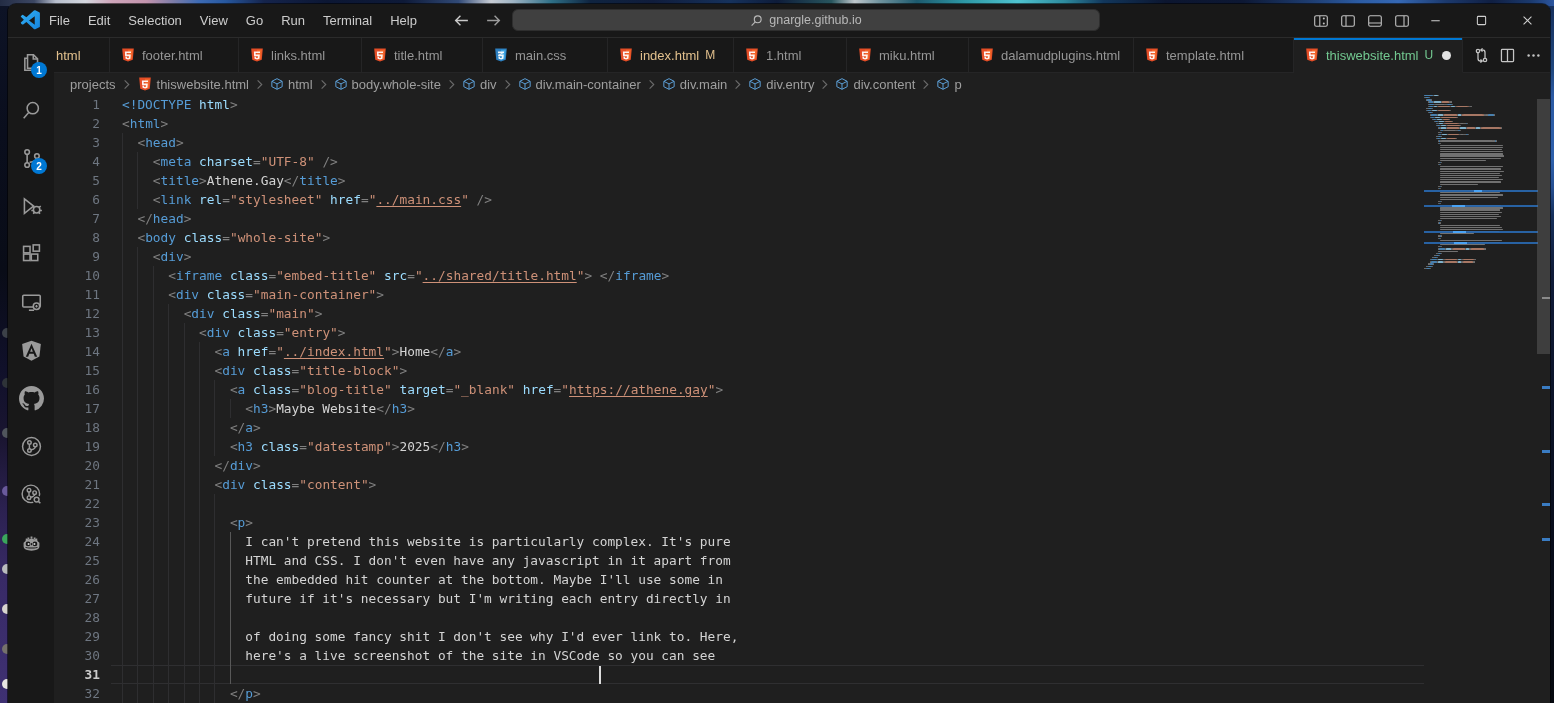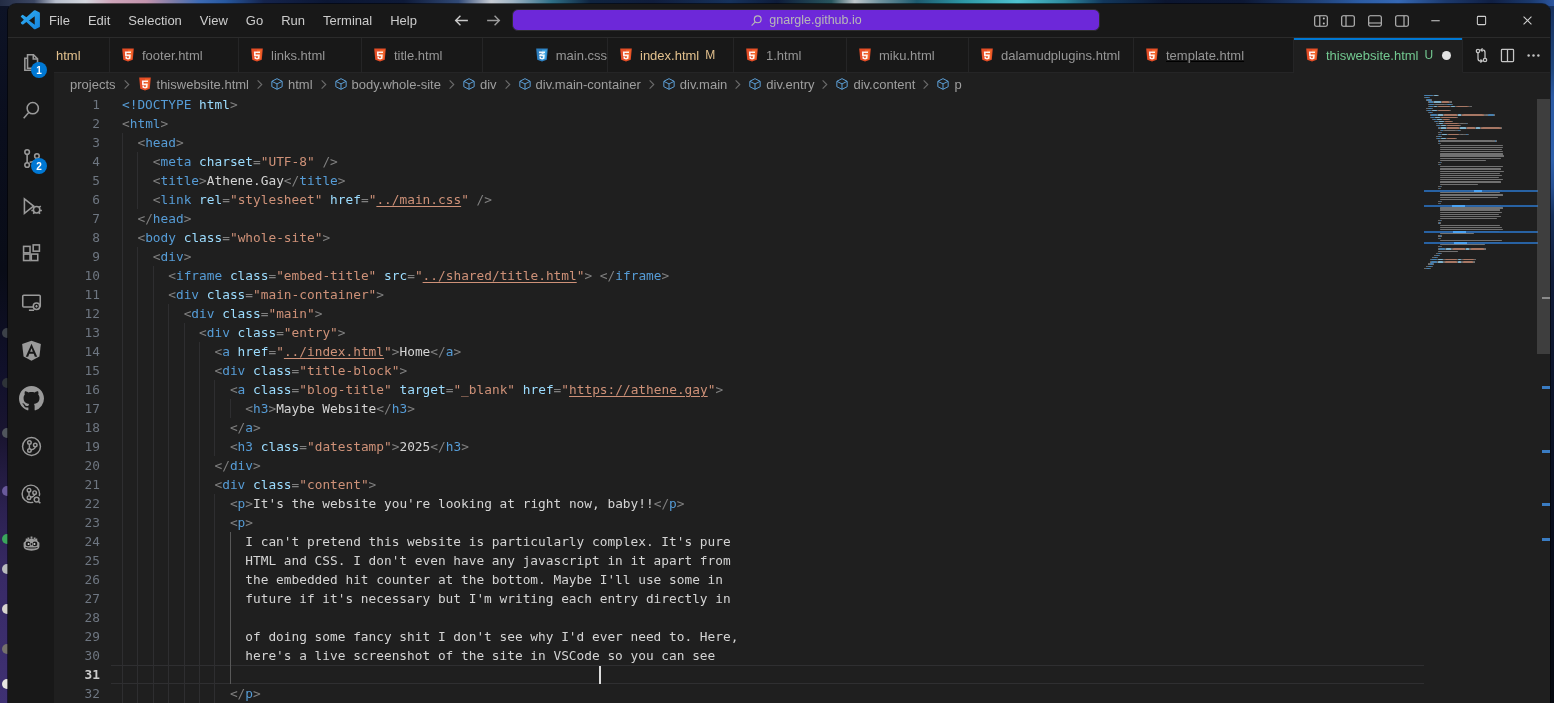--- a/index.html
+++ b/index.html
@@ -14,21 +14,21 @@
 background:linear-gradient(180deg,#16305e 0%,#20477e 9%,#2b5aa4 13%,#2e60ac 22%,#264f92 26%,#16305c 30%,#101c3a 38%,#0c142a 55%,#080d1c 75%,#05080f 100%)}
 
 #win{position:absolute;left:8px;top:4px;width:1542px;height:699px;background:#1f1f1f;border-radius:8px 8px 0 0;overflow:hidden;box-shadow:0 0 0 1px rgba(0,0,0,.55)}
 
 #titlebar{position:absolute;top:0;left:0;right:0;height:33px;background:#181818;border-bottom:1px solid #2b2b2b}
 #vscode-logo{position:absolute;left:11px;top:6px;width:21px;height:21px}
 #menubar{position:absolute;left:32px;top:0;height:33px;display:flex;align-items:center}
 .menu-item{padding:0 9px;font-size:13px;color:#cccccc;line-height:33px;border-radius:5px}
 #nav-arrows{position:absolute;left:442px;top:0;height:33px;display:flex;align-items:center;gap:10px}
 .nav-btn{width:22px;height:22px;display:flex;align-items:center;justify-content:center}
-#cmd-center{position:absolute;left:504px;top:5px;width:588px;height:22px;background:#6d28d9;border:1px solid #2e2e2e;border-radius:6px;display:flex;align-items:center;justify-content:center;gap:6px;box-sizing:border-box}
+#cmd-center{position:absolute;left:504px;top:5px;width:588px;height:22px;background:#404040;border:1px solid #2e2e2e;border-radius:6px;display:flex;align-items:center;justify-content:center;gap:6px;box-sizing:border-box}
 #cmd-center .txt{font-size:12.5px;color:#b8b8b8}
 #layout-icons{position:absolute;left:1305px;top:0;height:33px;display:flex;align-items:center;gap:11px}
 .lay-ic{width:16px;height:16px}
 #win-controls{position:absolute;right:0;top:0;height:33px;display:flex}
 .wc{width:46px;height:33px;display:flex;align-items:center;justify-content:center;color:#d0d0d0}
 
 #activitybar{position:absolute;top:34px;left:0;width:46px;bottom:0;background:#181818}
 .act-item{position:absolute;left:0;width:46px;height:48px;display:flex;align-items:center;justify-content:center}
 .act-badge{position:absolute;right:7px;bottom:8px;min-width:16px;height:16px;border-radius:9px;background:#0078d4;color:#fff;font-size:10px;font-weight:bold;display:flex;align-items:center;justify-content:center}
 
@@ -324,21 +324,21 @@
       <div class="tab" style="width: 121px;">
         <span class="ticon">
           <svg width="16" height="16" viewBox="0 0 16 16">
             <path d="M2.2 1.4h11.6l-1.05 11.4L8 14.5l-4.75-1.7z" fill="#e44d26"></path>
             <path d="M8 2.7v10.5l3.85-1.35.9-9.15z" fill="#f1662a"></path>
             <path d="M4.9 4.4h6.2l-.14 1.55H6.6l.12 1.65h4.1l-.4 4.1L8 12.6l-2.42-.9-.17-1.9h1.55l.09 1 .95.3.95-.3.13-1.55H5.1z" fill="#fff" fill-opacity=".92"></path>
           </svg>
         </span>
         <span class="label">title.html</span>
       </div>
-      <div class="tab" style="width: 125px; justify-content: flex-end;">
+      <div class="tab" style="width: 125px;">
         <span class="ticon">
           <svg width="16" height="16" viewBox="0 0 16 16">
             <path d="M2.2 1.4h11.6l-1.05 11.4L8 14.5l-4.75-1.7z" fill="#2d7fc0"></path>
             <path d="M8 2.7v10.5l3.85-1.35.9-9.15z" fill="#3ba3e0"></path>
             <path d="M4.9 4.4h6.2l-.14 1.55-3.9 1.65h3.76l-.4 4.1L8 12.6l-2.42-.9-.17-1.9h1.55l.09 1 .95.3.95-.3.13-1.55H5.2l-.1-1.5 3.6-1.55H5z" fill="#fff" fill-opacity=".92"></path>
           </svg>
         </span>
         <span class="label">main.css</span>
       </div>
       <div class="tab git-m" style="width: 126px;">
@@ -375,21 +375,21 @@
       <div class="tab" style="width: 165px;">
         <span class="ticon">
           <svg width="16" height="16" viewBox="0 0 16 16">
             <path d="M2.2 1.4h11.6l-1.05 11.4L8 14.5l-4.75-1.7z" fill="#e44d26"></path>
             <path d="M8 2.7v10.5l3.85-1.35.9-9.15z" fill="#f1662a"></path>
             <path d="M4.9 4.4h6.2l-.14 1.55H6.6l.12 1.65h4.1l-.4 4.1L8 12.6l-2.42-.9-.17-1.9h1.55l.09 1 .95.3.95-.3.13-1.55H5.1z" fill="#fff" fill-opacity=".92"></path>
           </svg>
         </span>
         <span class="label">dalamudplugins.html</span>
       </div>
-      <div class="tab" style="width: 160px; text-decoration: underline;">
+      <div class="tab" style="width: 160px;">
         <span class="ticon">
           <svg width="16" height="16" viewBox="0 0 16 16">
             <path d="M2.2 1.4h11.6l-1.05 11.4L8 14.5l-4.75-1.7z" fill="#e44d26"></path>
             <path d="M8 2.7v10.5l3.85-1.35.9-9.15z" fill="#f1662a"></path>
             <path d="M4.9 4.4h6.2l-.14 1.55H6.6l.12 1.65h4.1l-.4 4.1L8 12.6l-2.42-.9-.17-1.9h1.55l.09 1 .95.3.95-.3.13-1.55H5.1z" fill="#fff" fill-opacity=".92"></path>
           </svg>
         </span>
         <span class="label">template.html</span>
       </div>
       <div class="tab active" style="width: 169px;">
@@ -729,21 +729,20 @@
         </div>
         <div class="line" style="top: 399px;">
           <div class="lnum">22</div>
           <div class="guide" style="left: 68px;"></div>
           <div class="guide" style="left: 83.4004px;"></div>
           <div class="guide" style="left: 98.8008px;"></div>
           <div class="guide" style="left: 114.201px;"></div>
           <div class="guide" style="left: 129.602px;"></div>
           <div class="guide" style="left: 145.002px;"></div>
           <div class="guide" style="left: 160.402px;"></div>
-          <div class="lcode"><span>              </span><span class="tk-p">&lt;</span><span class="tk-t">p</span><span class="tk-p">&gt;</span><span class="tk-d">It's the website you're looking at right now, baby!!</span><span class="tk-p">&lt;/</span><span class="tk-t">p</span><span class="tk-p">&gt;</span></div>
         </div>
         <div class="line" style="top: 418px;">
           <div class="lnum">23</div>
           <div class="guide" style="left: 68px;"></div>
           <div class="guide" style="left: 83.4004px;"></div>
           <div class="guide" style="left: 98.8008px;"></div>
           <div class="guide" style="left: 114.201px;"></div>
           <div class="guide" style="left: 129.602px;"></div>
           <div class="guide" style="left: 145.002px;"></div>
           <div class="guide" style="left: 160.402px;"></div>
@@ -812,21 +811,21 @@
         <div class="line" style="top: 532px;">
           <div class="lnum">29</div>
           <div class="guide" style="left: 68px;"></div>
           <div class="guide" style="left: 83.4004px;"></div>
           <div class="guide" style="left: 98.8008px;"></div>
           <div class="guide" style="left: 114.201px;"></div>
           <div class="guide" style="left: 129.602px;"></div>
           <div class="guide" style="left: 145.002px;"></div>
           <div class="guide" style="left: 160.402px;"></div>
           <div class="guide on" style="left: 175.803px;"></div>
-          <div class="lcode"><span>                </span><span class="tk-d">of doing some fancy shit I don't see why I'd ever need to. Here,</span></div>
+          <div class="lcode"><span>                </span><span class="tk-d">of doing some fancy shit I don't see why I'd ever link to. Here,</span></div>
         </div>
         <div class="line" style="top: 551px;">
           <div class="lnum">30</div>
           <div class="guide" style="left: 68px;"></div>
           <div class="guide" style="left: 83.4004px;"></div>
           <div class="guide" style="left: 98.8008px;"></div>
           <div class="guide" style="left: 114.201px;"></div>
           <div class="guide" style="left: 129.602px;"></div>
           <div class="guide" style="left: 145.002px;"></div>
           <div class="guide" style="left: 160.402px;"></div>

